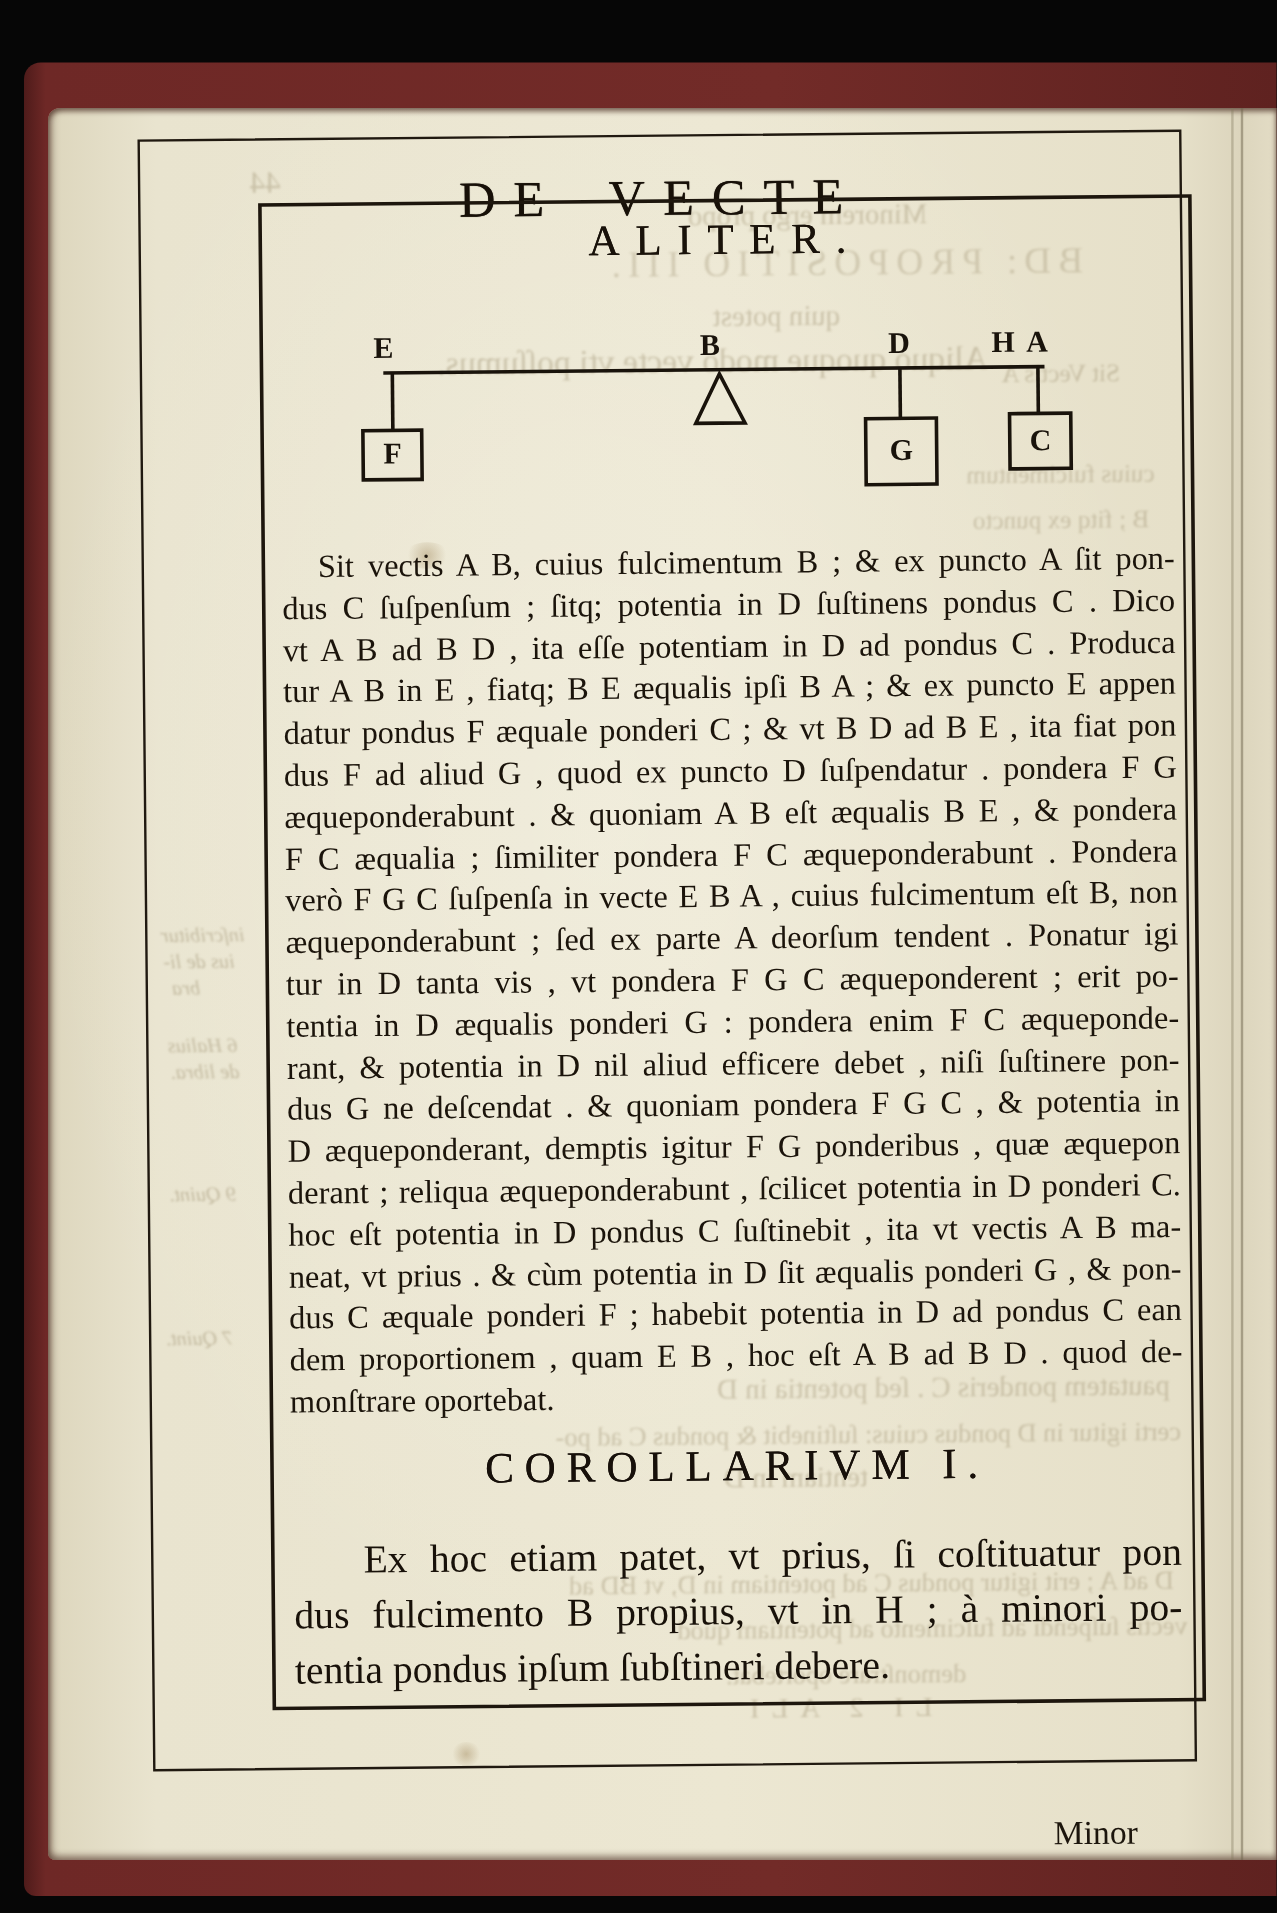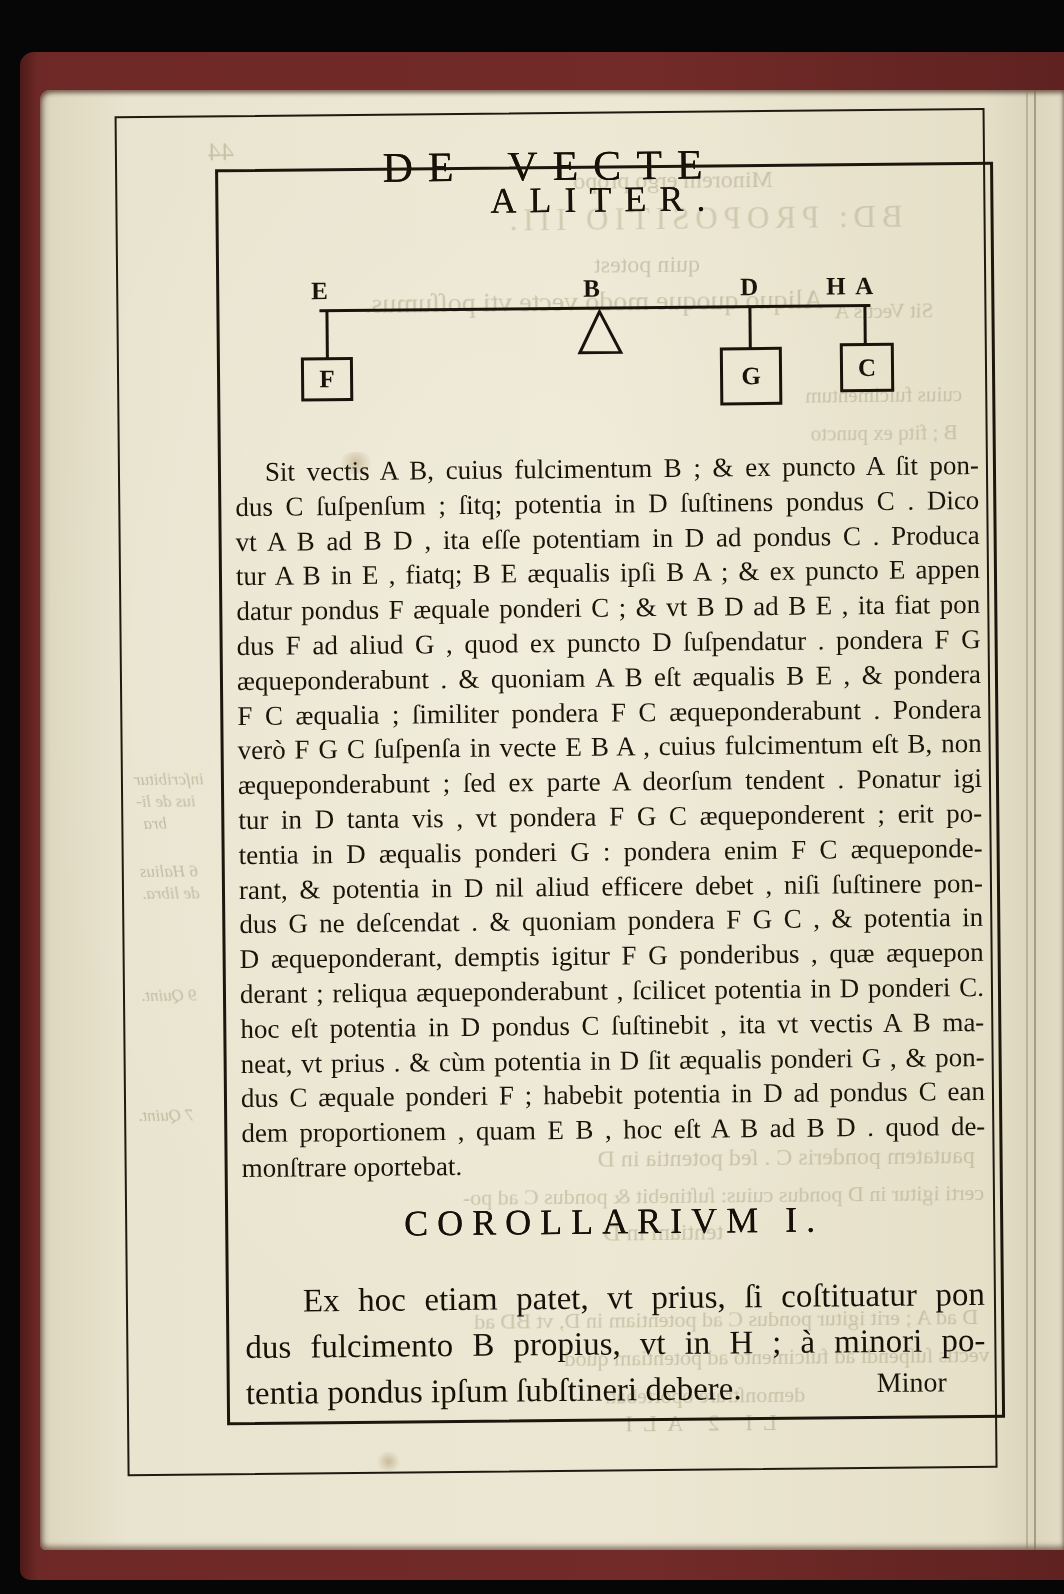--- a/index.html
+++ b/index.html
@@ -22,21 +22,21 @@
 
   
   .outer-frame{position:absolute;left:82px;top:22px;width:866px;height:1356px;
                border:2.5px solid #201910;z-index:3;}
   .inner-frame{position:absolute;left:182px;top:76px;width:772px;height:1250px;
                border:3px solid #1d160d;z-index:4;}
 
   .running-head{position:absolute;left:90px;top:28px;width:860px;text-align:center;
     font-size:42px;letter-spacing:15px;word-spacing:14px;color:#171008;z-index:5;
     text-shadow:0 0 .6px #171008;}
-  .catchword{position:absolute;right:48px;top:1256px;font-size:28px;color:#1c150c;z-index:5;}
+  .catchword{position:absolute;right:48px;top:1402px;font-size:28px;color:#1c150c;z-index:5;}
 
   .section-heading{position:absolute;top:10px;left:0;width:100%;text-align:center;
     font-size:36px;letter-spacing:13px;color:#19120a;text-shadow:0 0 .5px #19120a;}
 
   
   .dg{position:absolute;color:#19130b;}
   .beam{left:100px;top:138px;width:551px;height:3px;background:#19130b;}
   .plabel{font-size:25px;font-weight:bold;top:106px;}
   .hang{width:2.6px;background:#19130b;}
   .wbox{border:3px solid #19130b;display:flex;align-items:center;justify-content:center;

